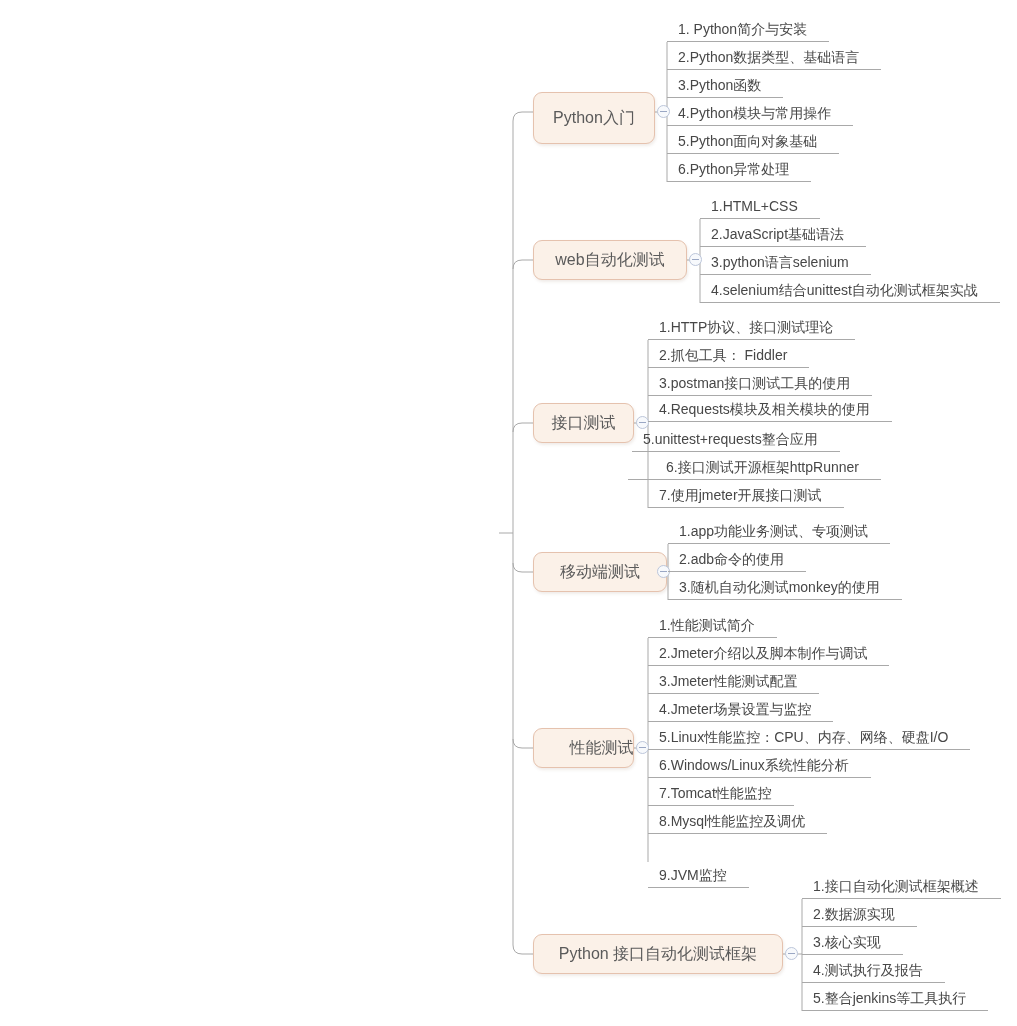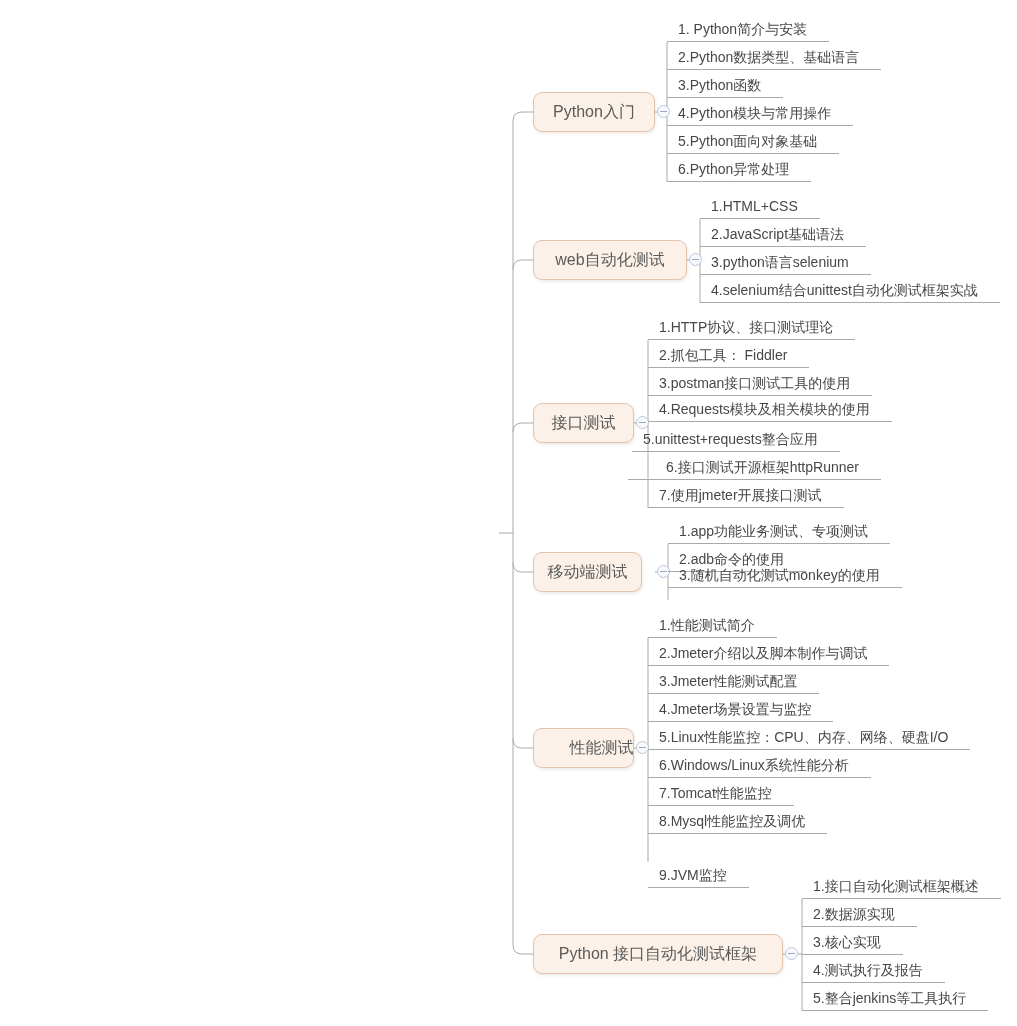--- a/index.html
+++ b/index.html
@@ -72,21 +72,21 @@
   }
 </style>
 </head>
 <body>
 
 <div id="mindmap">
   <svg id="connectors" xmlns="http://www.w3.org/2000/svg" viewBox="0 0 1017 1026">
       <path d="M 499 533 H 513 M 513 121 V 945 M 513 121 Q 513 112 522 112 H 533 M 655 112 H 667 M 667 42 V 182 M 513 269 Q 513 260 522 260 H 533 M 687 260 H 700 M 700 219 V 303 M 513 432 Q 513 423 522 423 H 533 M 634 423 H 648 M 648 340 V 508 M 513 563 Q 513 572 522 572 H 533 M 655 572 H 668 M 668 544 V 600 M 513 739 Q 513 748 522 748 H 533 M 634 748 H 648 M 648 638 V 862 M 513 945 Q 513 954 522 954 H 533 M 783 954 H 802 M 802 899 V 1011" fill="none" stroke="#a9a9a9" stroke-width="1"></path>
     </svg>
   <div id="branches">
-      <div class="node branch-node" style="left: 533px; top: 92px; width: 122px; height: 40px;">Python入门</div>
+      <div class="node branch-node" style="left: 533px; top: 92px; width: 122px; height: 52px;">Python入门</div>
       <div class="collapse-btn" style="left: 657px; top: 105px;">
         <span class="minus-line"></span>
       </div>
       <div class="leaf-topic" style="left: 667px; top: 15px;">1. Python简介与安装</div>
       <div class="leaf-topic" style="left: 667px; top: 43px;">2.Python数据类型、基础语言</div>
       <div class="leaf-topic" style="left: 667px; top: 71px;">3.Python函数</div>
       <div class="leaf-topic" style="left: 667px; top: 99px;">4.Python模块与常用操作</div>
       <div class="leaf-topic" style="left: 667px; top: 127px;">5.Python面向对象基础</div>
       <div class="leaf-topic" style="left: 667px; top: 155px;">6.Python异常处理</div>
       <div class="node branch-node" style="left: 533px; top: 240px; width: 154px; height: 40px;">web自动化测试</div>
@@ -101,27 +101,27 @@
       <div class="collapse-btn" style="left: 636px; top: 416px;">
         <span class="minus-line"></span>
       </div>
       <div class="leaf-topic" style="left: 648px; top: 313px;">1.HTTP协议、接口测试理论</div>
       <div class="leaf-topic" style="left: 648px; top: 341px;">2.抓包工具： Fiddler</div>
       <div class="leaf-topic" style="left: 648px; top: 369px;">3.postman接口测试工具的使用</div>
       <div class="leaf-topic" style="left: 648px; top: 395px;">4.Requests模块及相关模块的使用</div>
       <div class="leaf-topic" style="left: 632px; top: 425px;">5.unittest+requests整合应用</div>
       <div class="leaf-topic" style="left: 628px; top: 453px; padding-left: 38px;">6.接口测试开源框架httpRunner</div>
       <div class="leaf-topic" style="left: 648px; top: 481px;">7.使用jmeter开展接口测试</div>
-      <div class="node branch-node" style="left: 533px; top: 552px; width: 109px; height: 40px;">移动端测试</div>
+      <div class="node branch-node" style="left: 533px; top: 552px; width: 134px; height: 40px;">移动端测试</div>
       <div class="collapse-btn" style="left: 657px; top: 565px;">
         <span class="minus-line"></span>
       </div>
       <div class="leaf-topic" style="left: 668px; top: 517px;">1.app功能业务测试、专项测试</div>
       <div class="leaf-topic" style="left: 668px; top: 545px;">2.adb命令的使用</div>
-      <div class="leaf-topic" style="left: 668px; top: 561px; text-align: right;">3.随机自动化测试monkey的使用</div>
+      <div class="leaf-topic" style="left: 668px; top: 573px; text-align: right;">3.随机自动化测试monkey的使用</div>
       <div class="node branch-node" style="left: 533px; top: 728px; width: 101px; height: 40px; padding-left: 36px;">性能测试</div>
       <div class="collapse-btn" style="left: 636px; top: 741px;">
         <span class="minus-line"></span>
       </div>
       <div class="leaf-topic" style="left: 648px; top: 611px;">1.性能测试简介</div>
       <div class="leaf-topic" style="left: 648px; top: 639px;">2.Jmeter介绍以及脚本制作与调试</div>
       <div class="leaf-topic" style="left: 648px; top: 667px;">3.Jmeter性能测试配置</div>
       <div class="leaf-topic" style="left: 648px; top: 695px;">4.Jmeter场景设置与监控</div>
       <div class="leaf-topic" style="left: 648px; top: 723px;">5.Linux性能监控：CPU、内存、网络、硬盘I/O</div>
       <div class="leaf-topic" style="left: 648px; top: 751px;">6.Windows/Linux系统性能分析</div>

